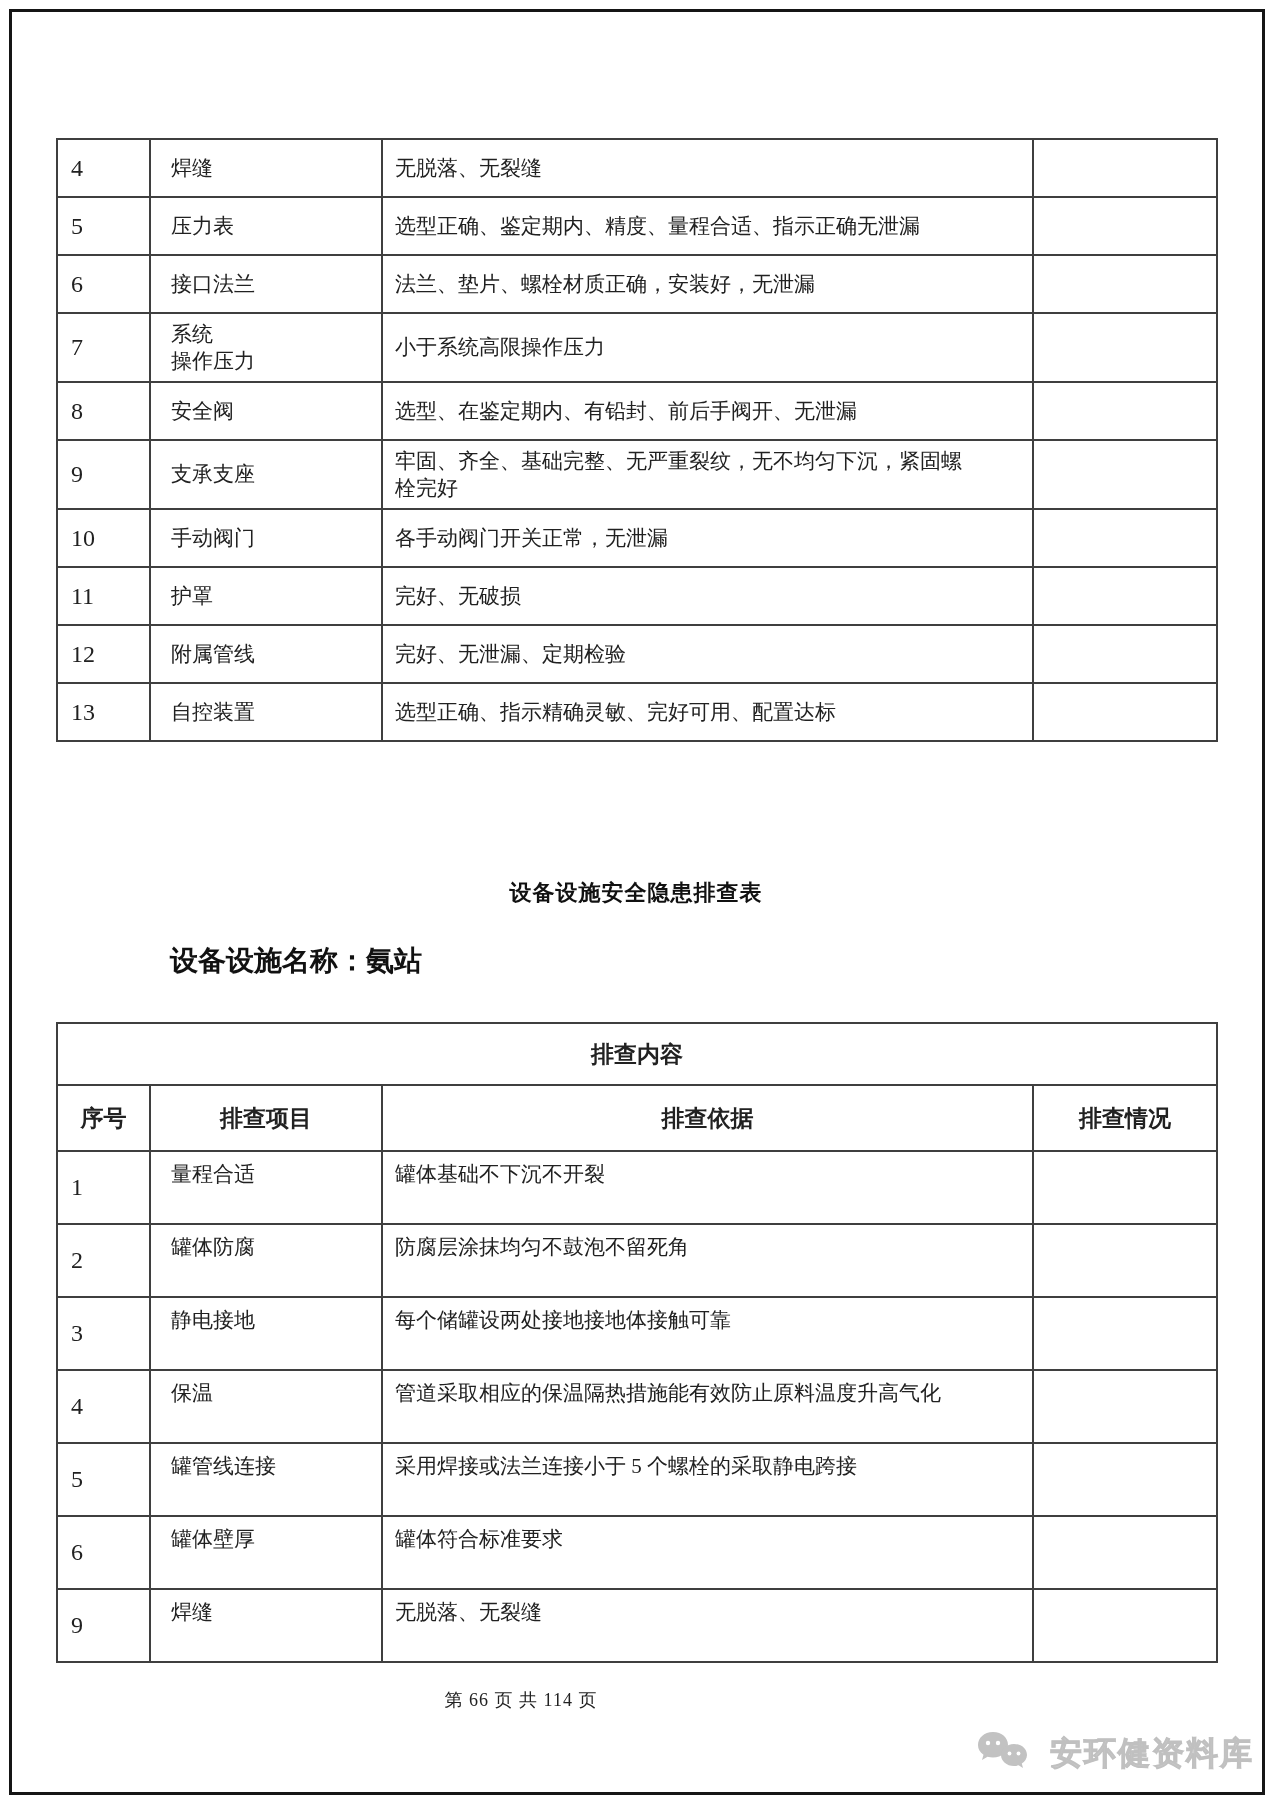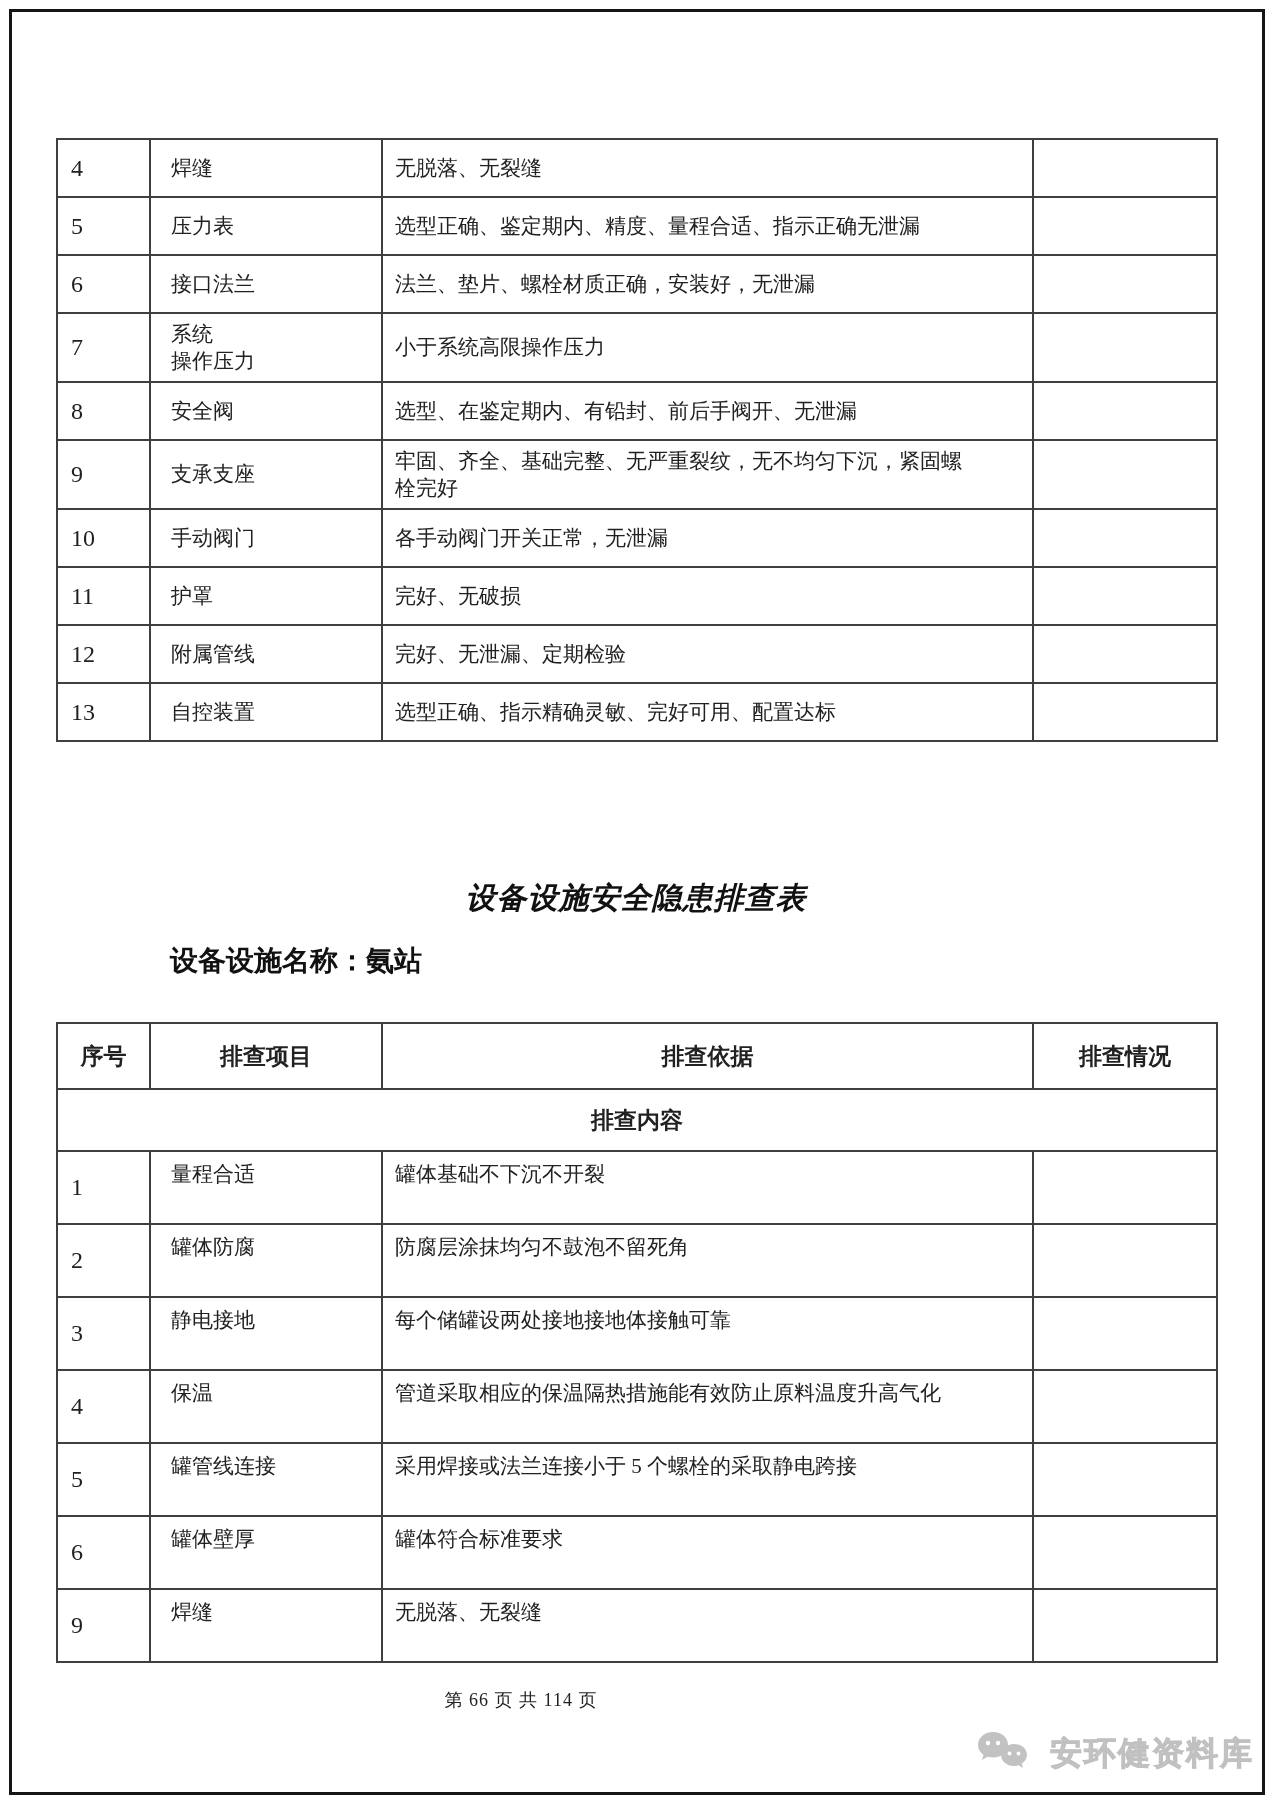--- a/index.html
+++ b/index.html
@@ -18,21 +18,21 @@
   .t1{left:56px;top:138px;width:1160px;}
   .t1 td{vertical-align:middle;}
   .c-no{font-size:24px;padding-left:13px;}
   .c-item{font-size:21px;padding-left:20px;white-space:pre-line;line-height:27px;}
   .c-basis{font-size:21px;padding-left:12px;padding-right:8px;white-space:pre-line;line-height:27px;}
   .c-status{}
   .h58{height:58px;} .h69{height:69px;}
   
   .doc-title{
     position:absolute;left:56px;top:878px;width:1160px;text-align:center;
-    font-size:30px;font-weight:bold;color:#111;letter-spacing:1px;font-style:italic;
+    font-size:22px;font-weight:bold;color:#111;letter-spacing:1px;
   }
   .doc-subtitle{
     position:absolute;left:170px;top:942px;font-size:28px;font-weight:bold;color:#111;
   }
   
   .t2{left:56px;top:1022px;width:1160px;}
   .t2 .span-head{
     height:62px;text-align:center;vertical-align:middle;
     font-size:23px;font-weight:bold;
   }
@@ -141,27 +141,27 @@
 
 <table class="t2">
   <colgroup>
       <col style="width:93px">
       <col style="width:232px">
       <col style="width:651px">
       <col style="width:184px">
     </colgroup>
   <tbody>
     <tr>
+      <td class="span-head" colspan="4">排查内容</td>
+    </tr>
+    <tr>
       <td class="col-head">序号</td>
       <td class="col-head">排查项目</td>
       <td class="col-head">排查依据</td>
       <td class="col-head">排查情况</td>
-    </tr>
-    <tr>
-      <td class="span-head" colspan="4">排查内容</td>
     </tr>
     <tr class="data-row">
       <td class="c-no">1</td>
       <td class="c-item">量程合适</td>
       <td class="c-basis">罐体基础不下沉不开裂</td>
       <td class="c-status"></td>
     </tr>
     <tr class="data-row">
       <td class="c-no">2</td>
       <td class="c-item">罐体防腐</td>

